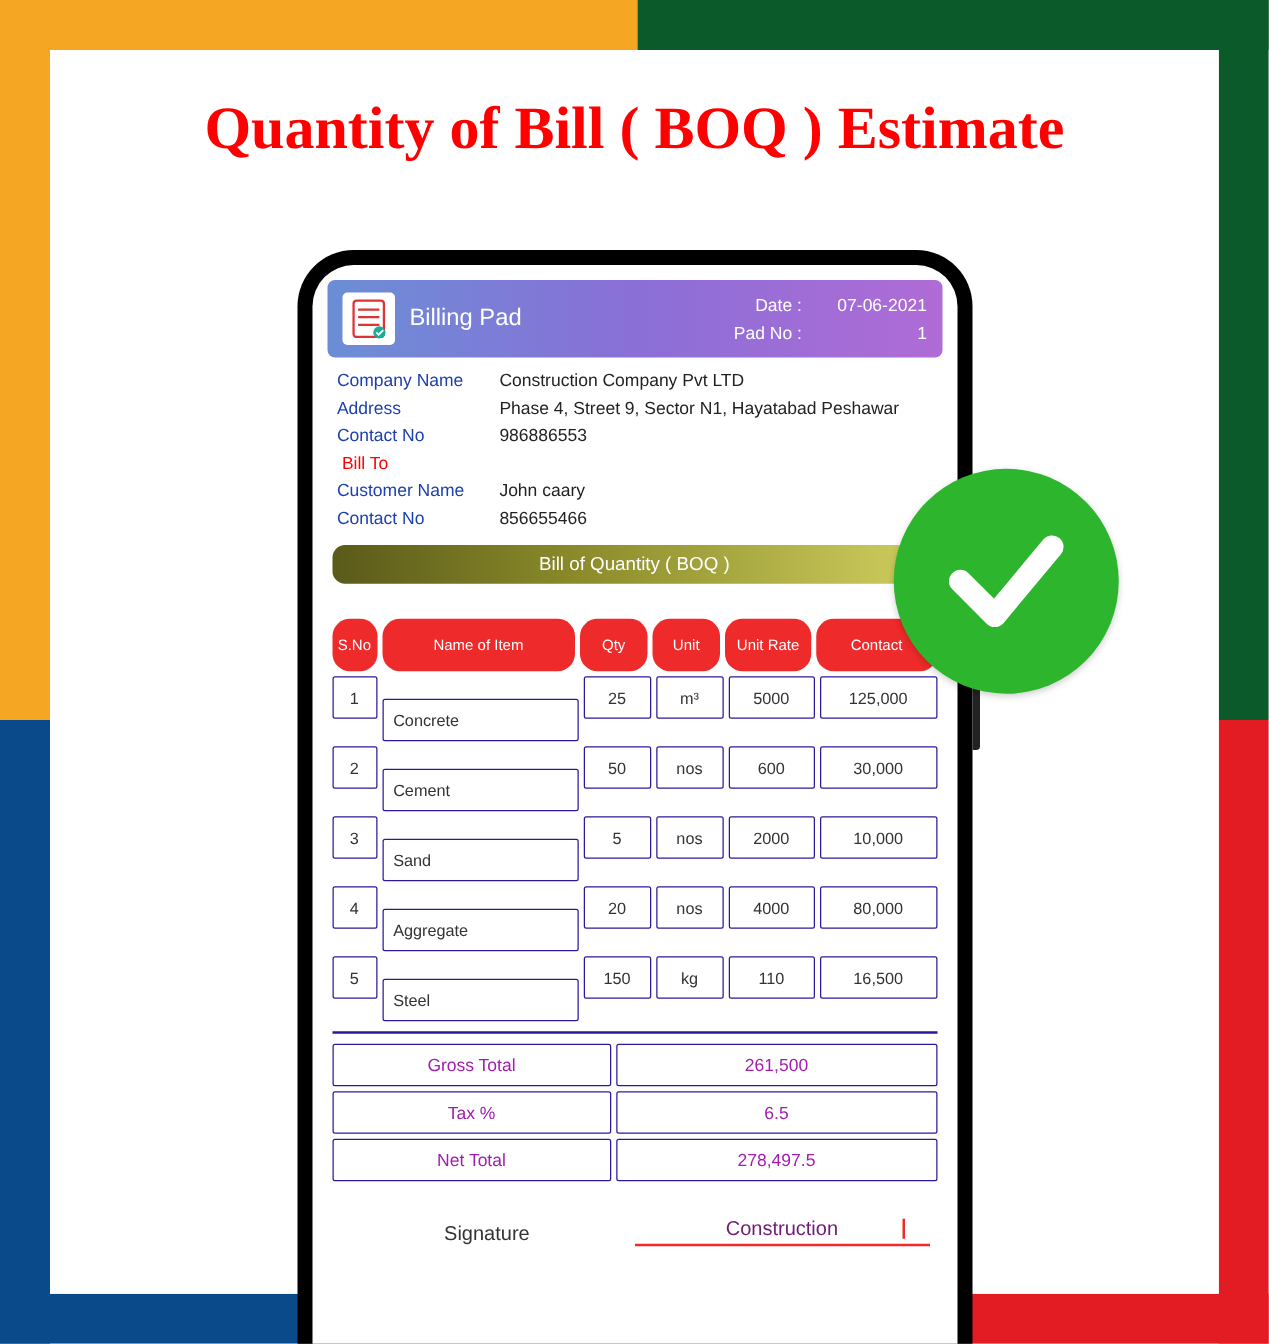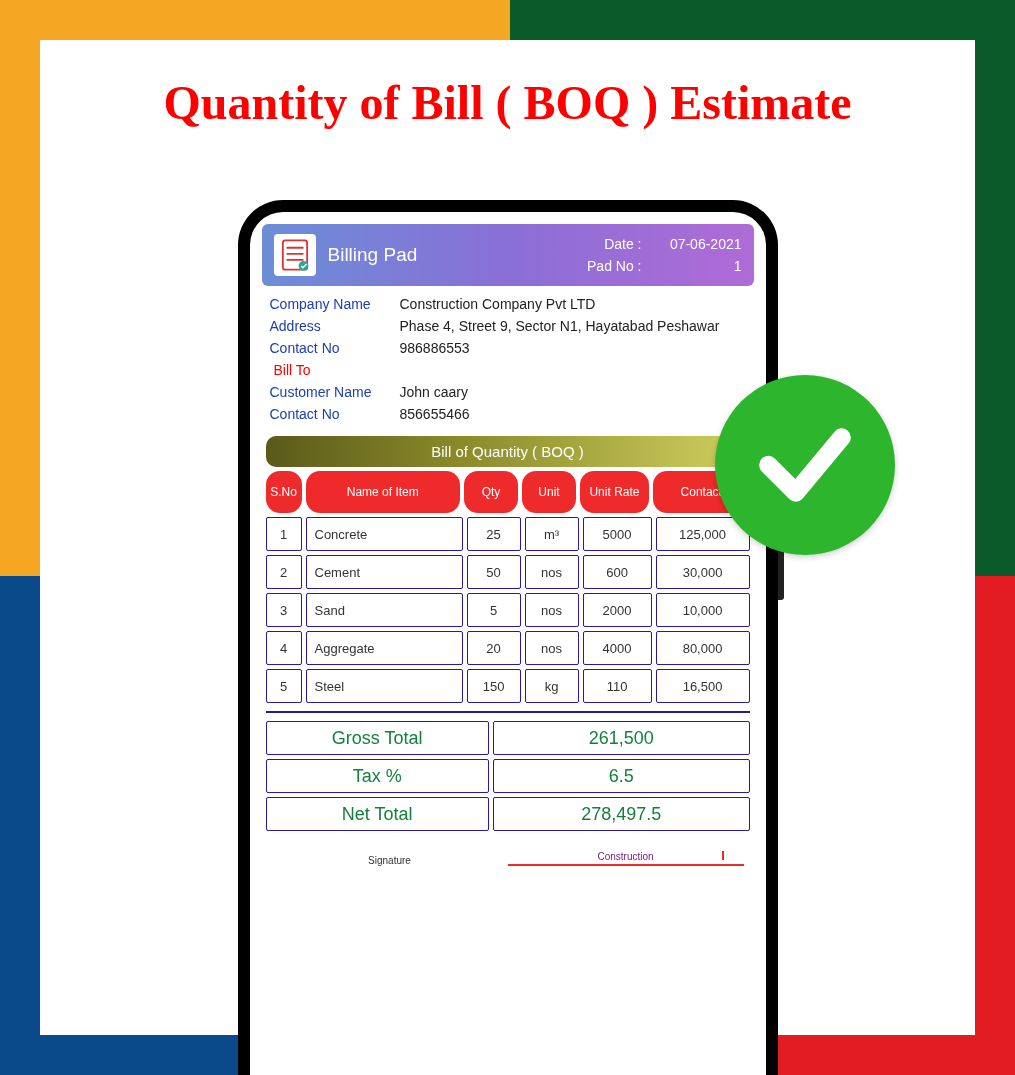--- a/index.html
+++ b/index.html
@@ -128,47 +128,47 @@
   .header-right .row { display:flex; gap:10px; justify-content:flex-end; line-height:1.6; white-space:nowrap;}
   .header-right .row span:first-child { min-width:55px; text-align:right; }
   .header-right .row span:last-child { min-width:90px; text-align:right; }
   .info-block { padding: 10px 8px 4px 8px; font-size:14px; }
   .info-row { display:flex; margin-bottom:6px; }
   .info-label { color:#1b3fae; font-weight:500; width:130px; flex-shrink:0; }
   .info-value { color:#222; flex:1; }
   .bill-to { color:#ff0000; font-weight:500; margin:4px 0 6px 4px; font-size:14px;}
   .section-bar {
     background: linear-gradient(90deg, #5a5a1a 0%, #8a8a2a 40%, #d0d060 100%);
-    color:#fff; text-align:center; padding:7px 16px; font-size:15px; border-radius:10px; margin:4px 4px 4px 4px;
+    color:#fff; text-align:center; padding:7px 16px; font-size:15px; border-radius:10px; margin:4px 4px 28px 4px;
   }
   .tbl-wrap { padding: 0 4px; }
   .th-row, .td-row, .sum-row {
     display:flex; gap:4px; margin-bottom:4px;
   }
   .th-row > div {
     background:#ef2a2a; color:#fff; font-size:12px; text-align:center; display:flex; align-items:center; justify-content:center; height:42px; border-radius:14px;
   }
   .td-row > div {
     border:1.5px solid #2a1a9a; color:#333; font-size:13px; text-align:center; display:flex; align-items:center; justify-content:center; height:34px; border-radius:2px;
   }
-  .td-row > div:nth-child(2){ justify-content:flex-start; padding-left:8px;}
+  .td-row > div:nth-child(2){ justify-content:flex-start; padding-left:8px;margin-top:18px;}
   .c-sno { width:36px; flex-shrink:0;}
   .c-name { flex:1.6; }
   .c-qty { width:54px; flex-shrink:0;}
   .c-unit { width:54px; flex-shrink:0;}
   .c-rate { width:69px; flex-shrink:0;}
   .c-amt { flex:1; }
   .hr-line { height:2px; background:#2a1a9a; margin:8px 0;}
   .sum-row > div {
-    border:1.5px solid #2a1a9a; color:#15803d; font-size:18px; text-align:center; display:flex; align-items:center; justify-content:center; height:34px; border-radius:2px;
+    border:1.5px solid #2a1a9a; color:#a21caf; font-size:14px; text-align:center; display:flex; align-items:center; justify-content:center; height:34px; border-radius:2px;
   }
   .sum-label { flex:1; }
   .sum-value { flex:1.15; }
   .sig-row {
-    display:flex; align-items:flex-end; margin-top:20px; padding:0 10px; font-size:10px;
+    display:flex; align-items:flex-end; margin-top:30px; padding:0 10px; font-size:16px;
   }
   .sig-label { flex:1; text-align:center; color:#333; }
   .sig-value { flex:1; border-bottom:2px solid #ef2a2a; text-align:center; padding-bottom:2px; color:#701a75; position:relative;}
   .sig-value::after { content:""; position:absolute; right:20px; top:0; bottom:4px; width:2px; background:#ef2a2a;}
   .check-badge {
     position:absolute; right:80px; top:335px; width:180px; height:180px; border-radius:50%; background:#2db62d; display:flex; align-items:center; justify-content:center;
     box-shadow: 0 2px 6px rgba(0,0,0,.2);
   }
   .check-badge svg { width:110px; height:110px; }
 </style>

